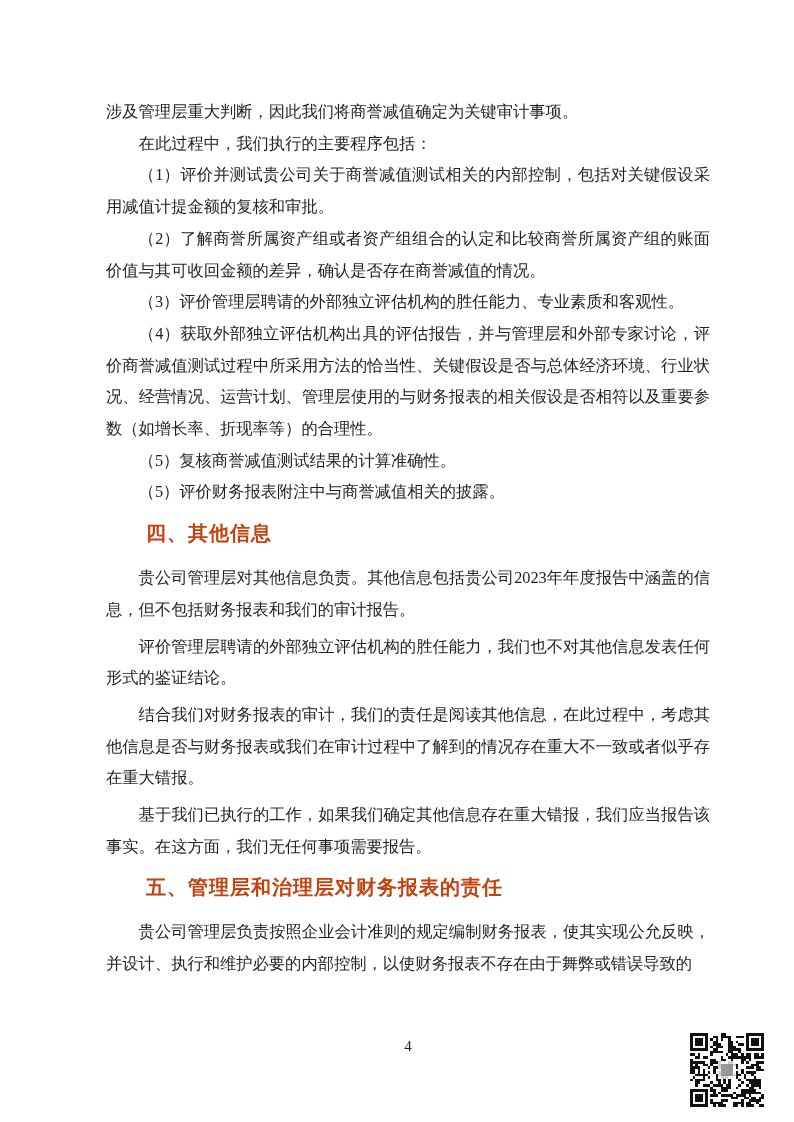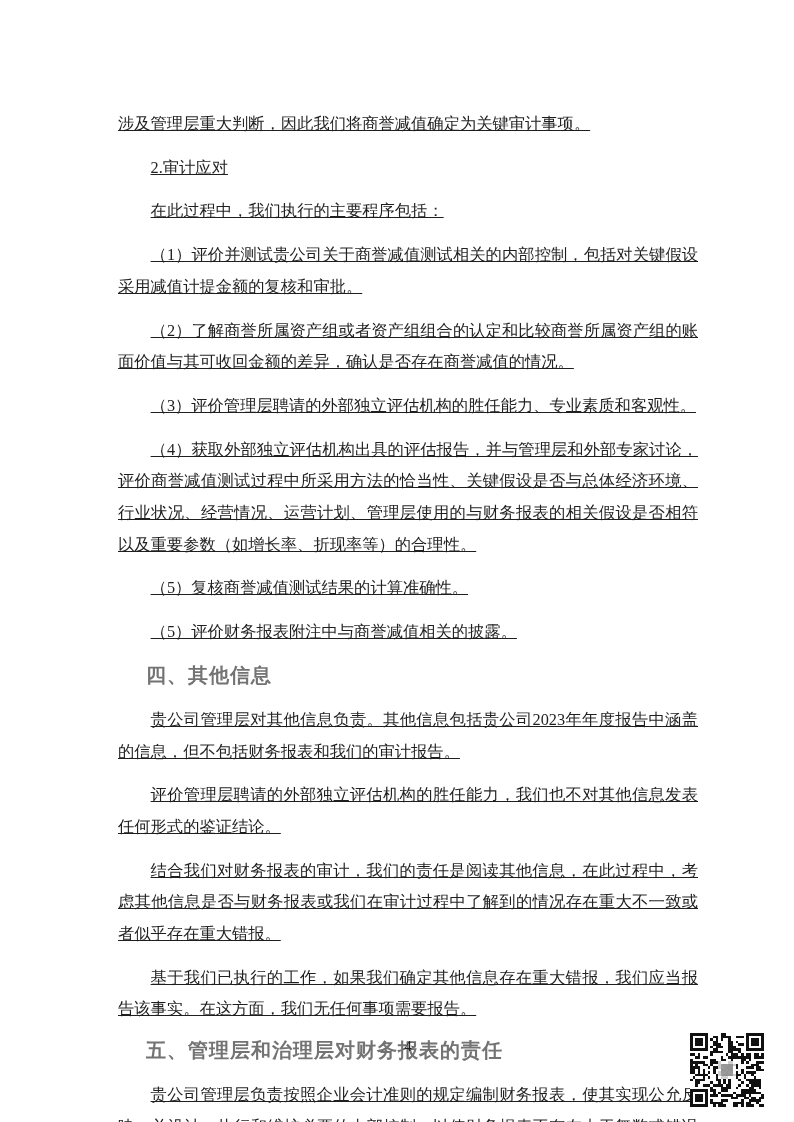--- a/index.html
+++ b/index.html
@@ -12,38 +12,37 @@
     color: #1f1f1f;
   }
   .page { position: absolute; inset: 0; background: #ffffff; }
   .content {
     position: absolute;
     left: 106px; top: 96px;
     width: 604px;
   }
   section { display: block; }
   p {
-    margin: 12px;
+    margin: 0;
     font-size: 16.3px;
     line-height: 31.7px;
     text-align: justify;
     text-justify: inter-ideograph;
     word-break: break-all;
-    text-decoration: underline;
   }
   p.indent { text-indent: 2em; }
   p.no-indent { text-indent: 0; }
   
   section.gapped p { margin-bottom: 5px; }
   h2.heading {
     font-family: "Liberation Sans", "DejaVu Sans", sans-serif;
     font-weight: bold;
     font-size: 20px;
     line-height: 30px;
-    color: #737373;
+    color: #c2410c;
     margin: 10px 0 14px 0;
     text-indent: 2em;
     letter-spacing: 1px;
   }
   .footer {
     position: absolute;
     left: 106px; top: 1038px;
     width: 604px;
     text-align: center;
     font-size: 15px;
@@ -56,21 +55,20 @@
     line-height: 0;
   }
 </style>
 </head>
 <body>
 
 <div class="page">
   <main class="content" id="content">
       <section>
         <p class="no-indent">涉及管理层重大判断，因此我们将商誉减值确定为关键审计事项。</p>
-        <p class="indent">2.审计应对</p>
         <p class="indent">在此过程中，我们执行的主要程序包括：</p>
         <p class="indent">（1）评价并测试贵公司关于商誉减值测试相关的内部控制，包括对关键假设采用减值计提金额的复核和审批。</p>
         <p class="indent">（2）了解商誉所属资产组或者资产组组合的认定和比较商誉所属资产组的账面价值与其可收回金额的差异，确认是否存在商誉减值的情况。</p>
         <p class="indent">（3）评价管理层聘请的外部独立评估机构的胜任能力、专业素质和客观性。</p>
         <p class="indent">（4）获取外部独立评估机构出具的评估报告，并与管理层和外部专家讨论，评价商誉减值测试过程中所采用方法的恰当性、关键假设是否与总体经济环境、行业状况、经营情况、运营计划、管理层使用的与财务报表的相关假设是否相符以及重要参数（如增长率、折现率等）的合理性。</p>
         <p class="indent">（5）复核商誉减值测试结果的计算准确性。</p>
         <p class="indent">（5）评价财务报表附注中与商誉减值相关的披露。</p>
       </section>
       <section class="gapped">
         <h2 class="heading">四、其他信息</h2>

